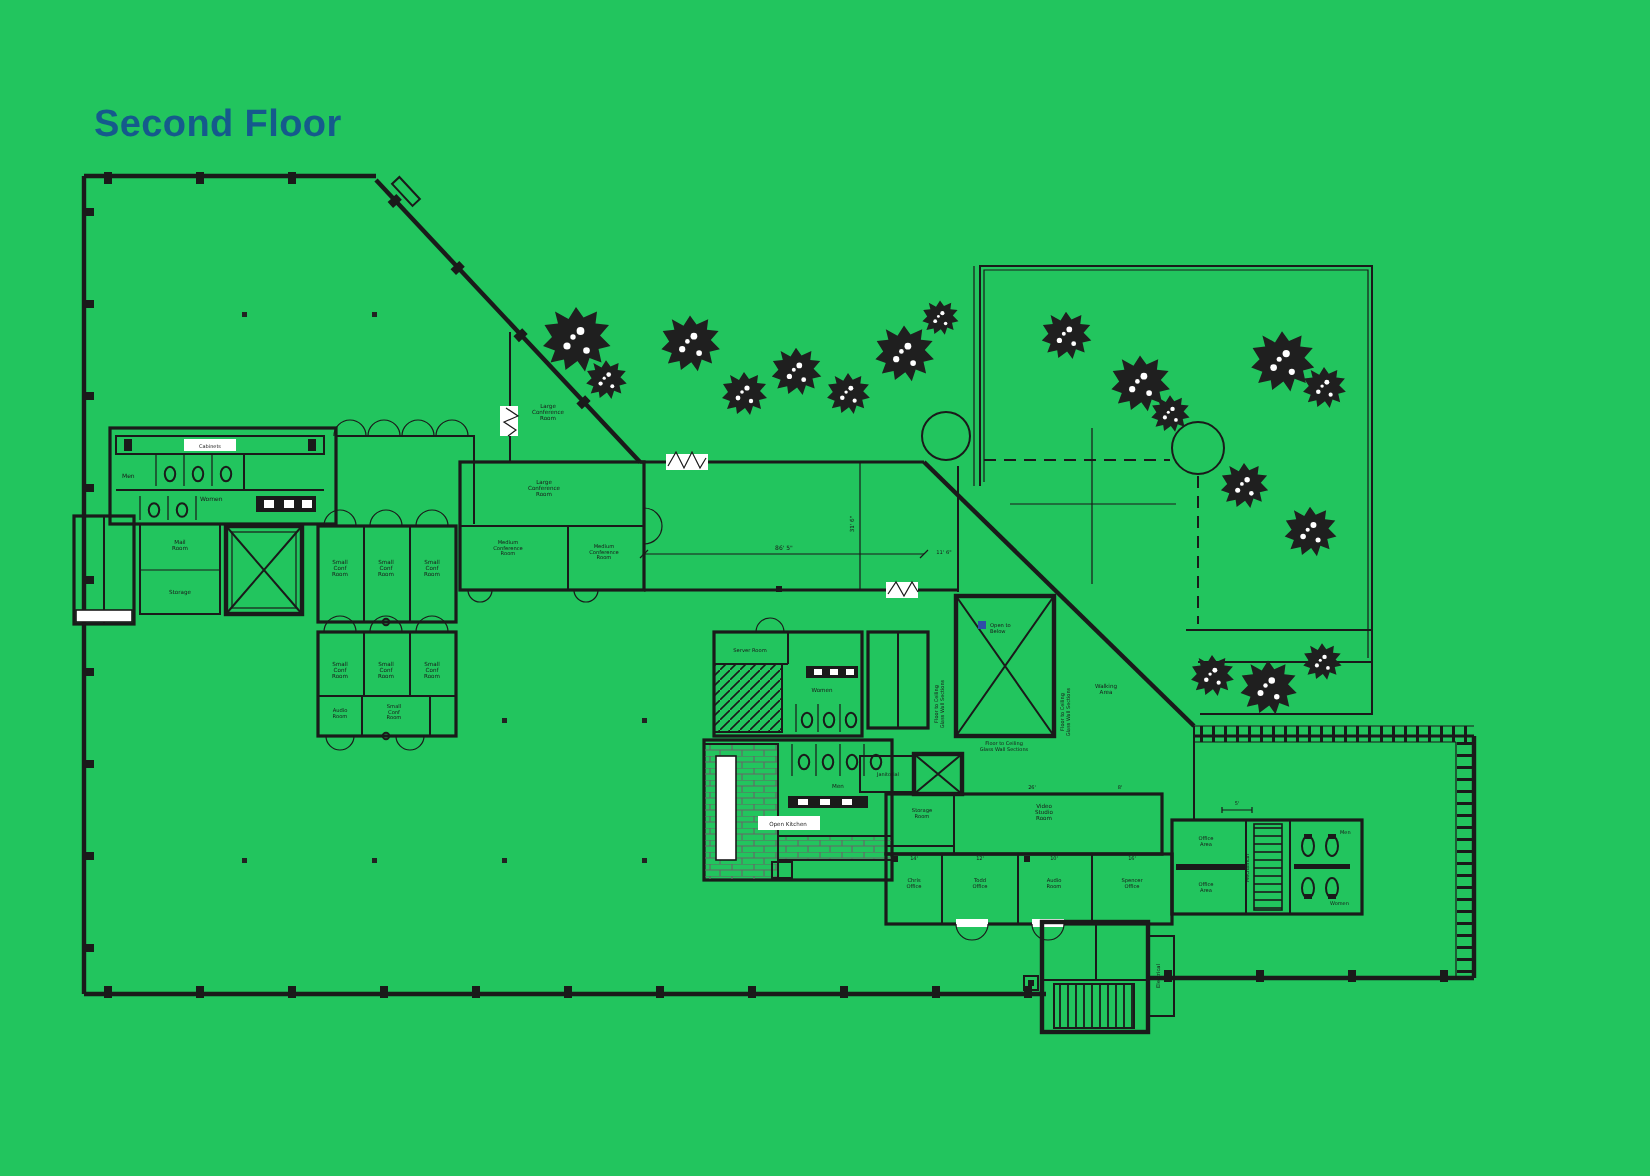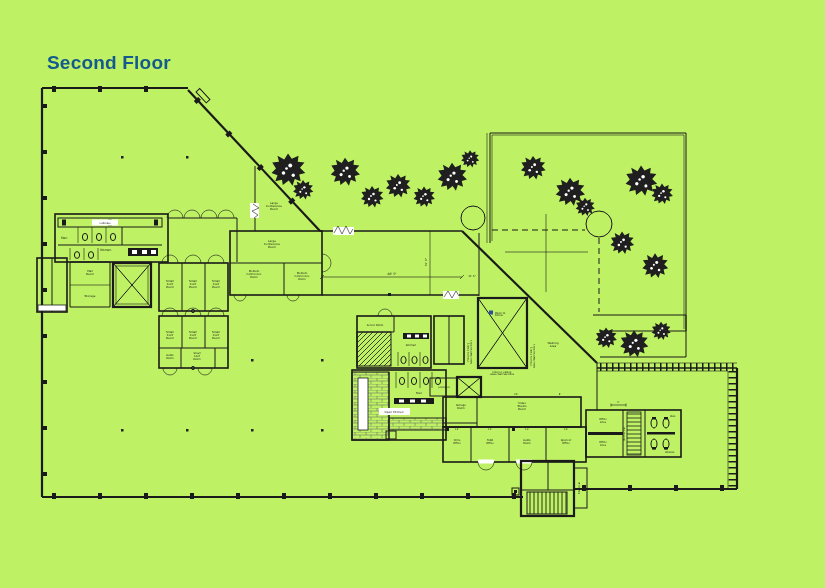--- a/index.html
+++ b/index.html
@@ -1,16 +1,16 @@
 <!DOCTYPE html>
 <html><head>
 <meta charset="utf-8">
 <style>
   html,body{margin:0;padding:0;background:#ffffff;}
-  .page{position:relative;width:825px;height:588px;background:#bef264;overflow:hidden;
+  .page{position:relative;width:825px;height:588px;background:#22c55e;overflow:hidden;
         font-family:"Liberation Sans","DejaVu Sans",sans-serif;}
   .floor-title{position:absolute;left:47px;top:52px;font-size:19px;font-weight:700;
         color:#155a8c;letter-spacing:.2px;}
   svg{position:absolute;left:0;top:0;}
   svg text{font-family:"DejaVu Sans",sans-serif;fill:#1a1a1a;}
   .w1{stroke:#1a1a1a;stroke-width:1;fill:none;}
   .w15{stroke:#1a1a1a;stroke-width:1.6;fill:none;}
   .w2{stroke:#1a1a1a;stroke-width:2.2;fill:none;}
   .thin{stroke:#1a1a1a;stroke-width:.6;fill:none;}
   .dash{stroke:#1a1a1a;stroke-width:1;fill:none;stroke-dasharray:6 4;}

